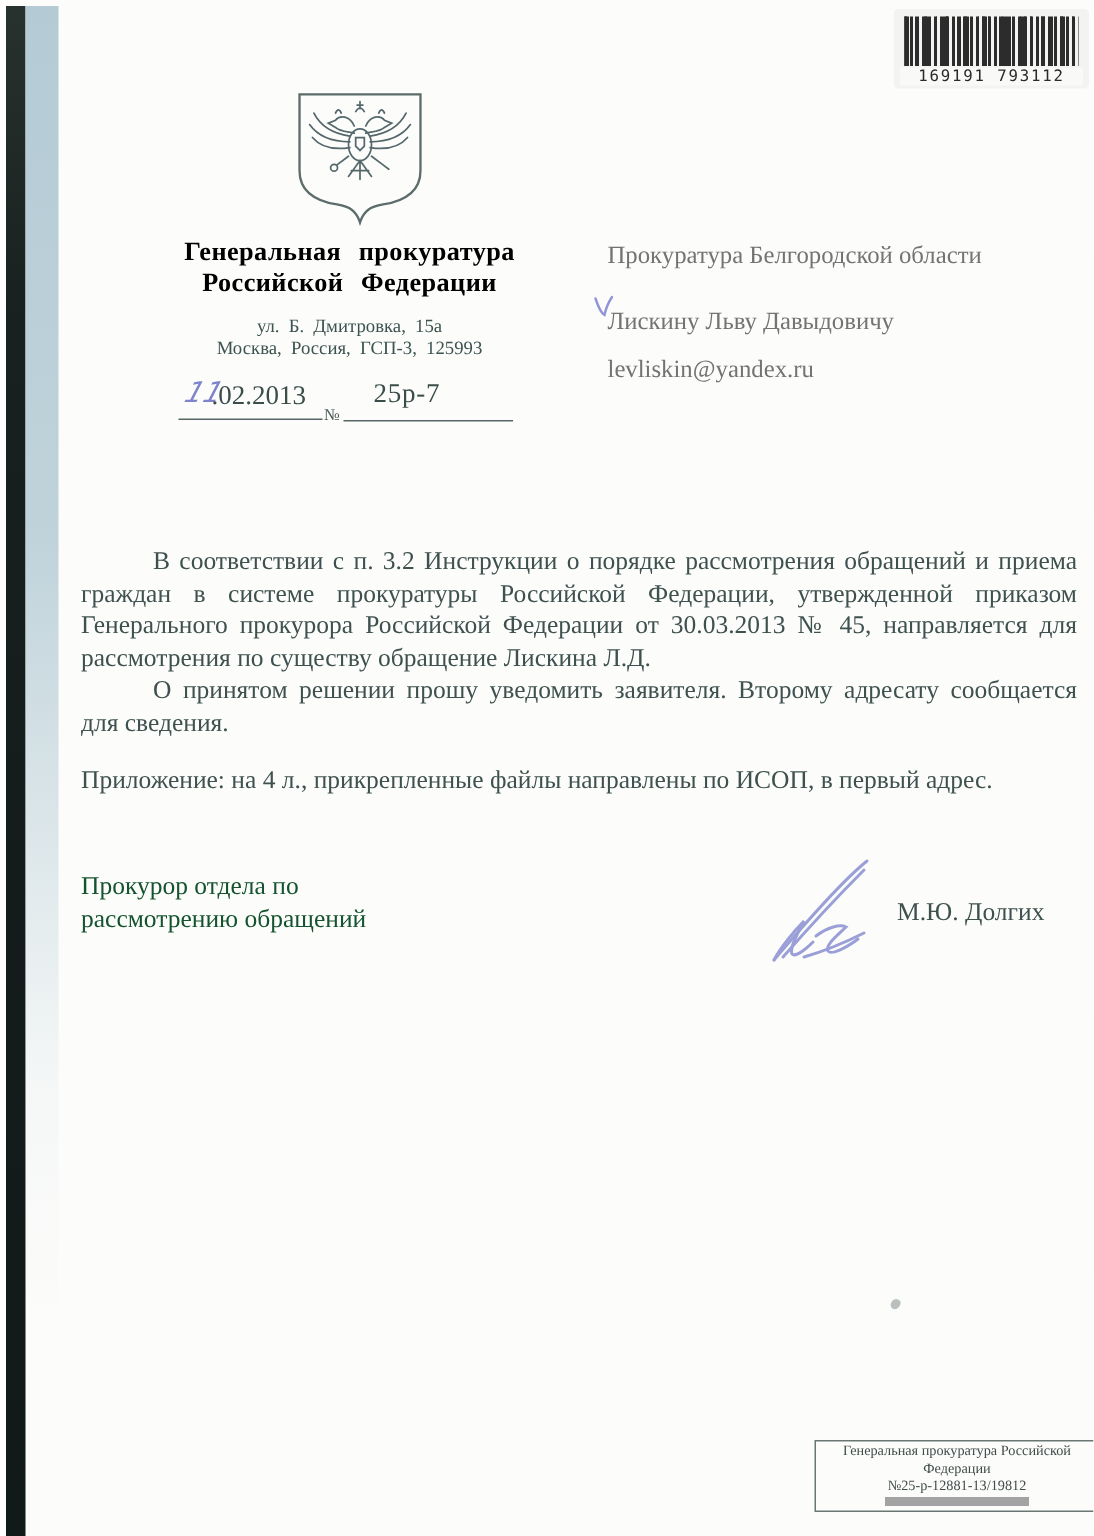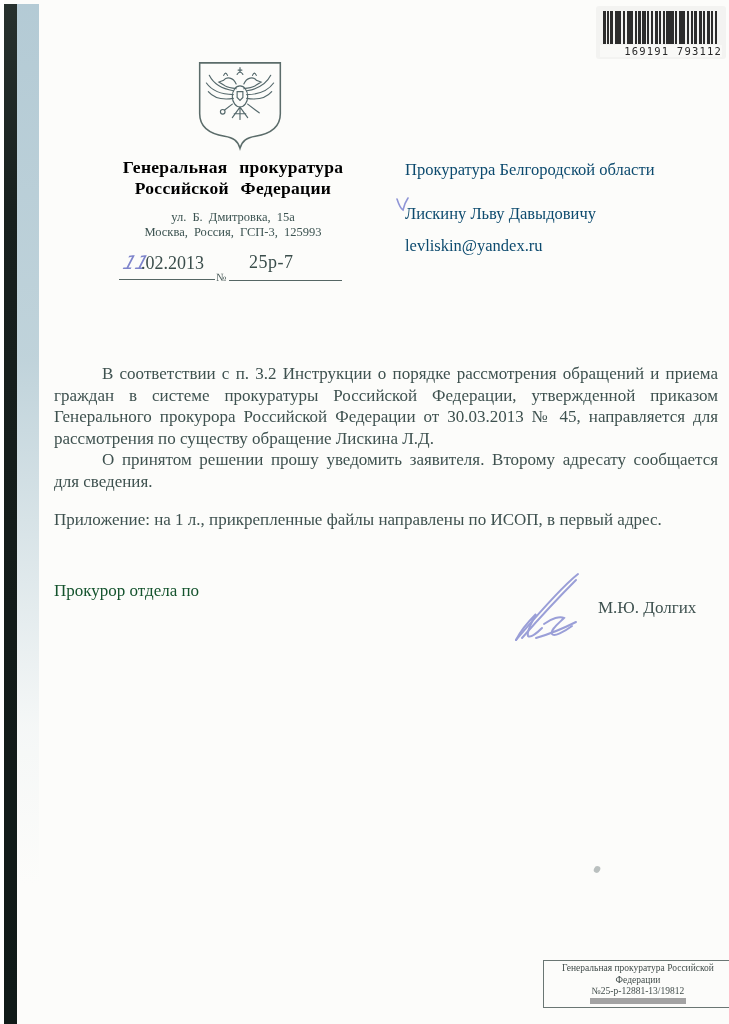--- a/index.html
+++ b/index.html
@@ -28,39 +28,39 @@
   
   .barcode{position:absolute;left:596px;top:6px;width:122px;padding:5px 4px 2px 4px;background:#f3f3f1;border-radius:3px;}
   .barcode .bars{
     height:33px;margin:0 3px;
     background:
       repeating-linear-gradient(90deg,#2c2c2c 0 2px,transparent 2px 4px),
       repeating-linear-gradient(90deg,#2c2c2c 0 1px,transparent 1px 7px),
       repeating-linear-gradient(90deg,#2c2c2c 0 3px,transparent 3px 13px);
   }
   .barcode .digits{
-    text-align:right;font-family:"DejaVu Sans Mono", monospace;
+    text-align:center;font-family:"DejaVu Sans Mono", monospace;
     font-size:10.5px;letter-spacing:1.2px;color:#2a2a2a;background:#f9f9f7;margin-top:1px;
   }
   
   .crest{position:absolute;left:192px;top:60px;}
   .org{position:absolute;left:108px;top:157px;width:250px;text-align:center;
        font-weight:bold;font-size:17.5px;line-height:21px;color:#000000;word-spacing:7px;letter-spacing:.3px;}
   .addr{position:absolute;left:108px;top:210px;width:250px;text-align:center;
         font-size:12.5px;line-height:14.5px;color:#3c5351;word-spacing:3px;}
   .hand{color:#7e84cb;font-style:italic;transform:skewX(-18deg);display:inline-block;font-family:"DejaVu Sans", sans-serif;font-size:19px;}
   .date-printed{position:absolute;left:141px;top:253px;font-size:18px;color:#3a4d4b;}
   .hand-day{position:absolute;left:124px;top:251px;}
   .doc-num{position:absolute;left:249px;top:252px;font-size:18px;color:#3a4d4b;letter-spacing:.5px;}
   .dline{position:absolute;height:1px;background:#556664;}
   .dline1{left:119px;top:279px;width:96px;}
   .dline2{left:229px;top:280px;width:113px;}
   .num-sign{position:absolute;left:216px;top:271px;font-size:11px;color:#4a5b59;}
   
-  .recipient{position:absolute;left:405px;top:160px;width:300px;font-size:16.5px;color:#0c4a6e;}
+  .recipient{position:absolute;left:405px;top:160px;width:300px;font-size:16.5px;color:#737373;}
   .recipient .r1{margin:0 0 24px 0;}
   .recipient .r2{margin:0 0 12px 0;}
   .recipient .r3{margin:0;}
   .tick{position:absolute;left:-10px;top:36px;}
   
   .letter-body{
     position:absolute;left:54px;top:363px;width:664px;
     font-size:17px;line-height:21.6px;text-align:justify;color:#3e514f;
   }
   .letter-body p{margin:0;text-indent:48px;}
@@ -143,25 +143,26 @@
       </svg>
     </div>
     <p class="r1">Прокуратура Белгородской области</p>
     <p class="r2">Лискину Льву Давыдовичу</p>
     <p class="r3">levliskin@yandex.ru</p>
   </div>
 
   <div class="letter-body">
     <p>В соответствии с п. 3.2 Инструкции о порядке рассмотрения обращений и приема граждан в системе прокуратуры Российской Федерации, утвержденной приказом Генерального прокурора Российской Федерации от 30.03.2013 № 45, направляется для рассмотрения по существу обращение Лискина Л.Д.</p>
     <p>О принятом решении прошу уведомить заявителя. Второму адресату сообщается для сведения.</p>
-    <p class="attachment">Приложение: на 1 л., прикрепленные файлы направлены по ИСОП, в первый адрес.</p>
+    <p class="attachment">Приложение: на 4 л., прикрепленные файлы направлены по ИСОП, в первый адрес.</p>
   </div>
 
   <div class="sig-title">
     <div>Прокурор отдела по</div>
+    <div>рассмотрению обращений</div>
   </div>
   <div class="sig-auto">
     <svg width="92" height="78" viewBox="0 0 92 78">
       <g fill="none" stroke="#8a8fd2" stroke-width="2" stroke-linecap="round" opacity="0.85">
         <path d="M10 72 C22 58 52 22 72 6"></path>
         <path d="M16 70 C30 54 56 26 70 12"></path>
         <path d="M10 72 C14 64 24 52 30 46 C26 54 20 64 22 68 C24 70 30 66 36 60"></path>
         <path d="M38 56 C46 50 54 48 58 50 C52 56 44 62 46 66 C48 69 58 64 66 58"></path>
         <path d="M30 70 C44 66 58 60 70 54"></path>
       </g>

